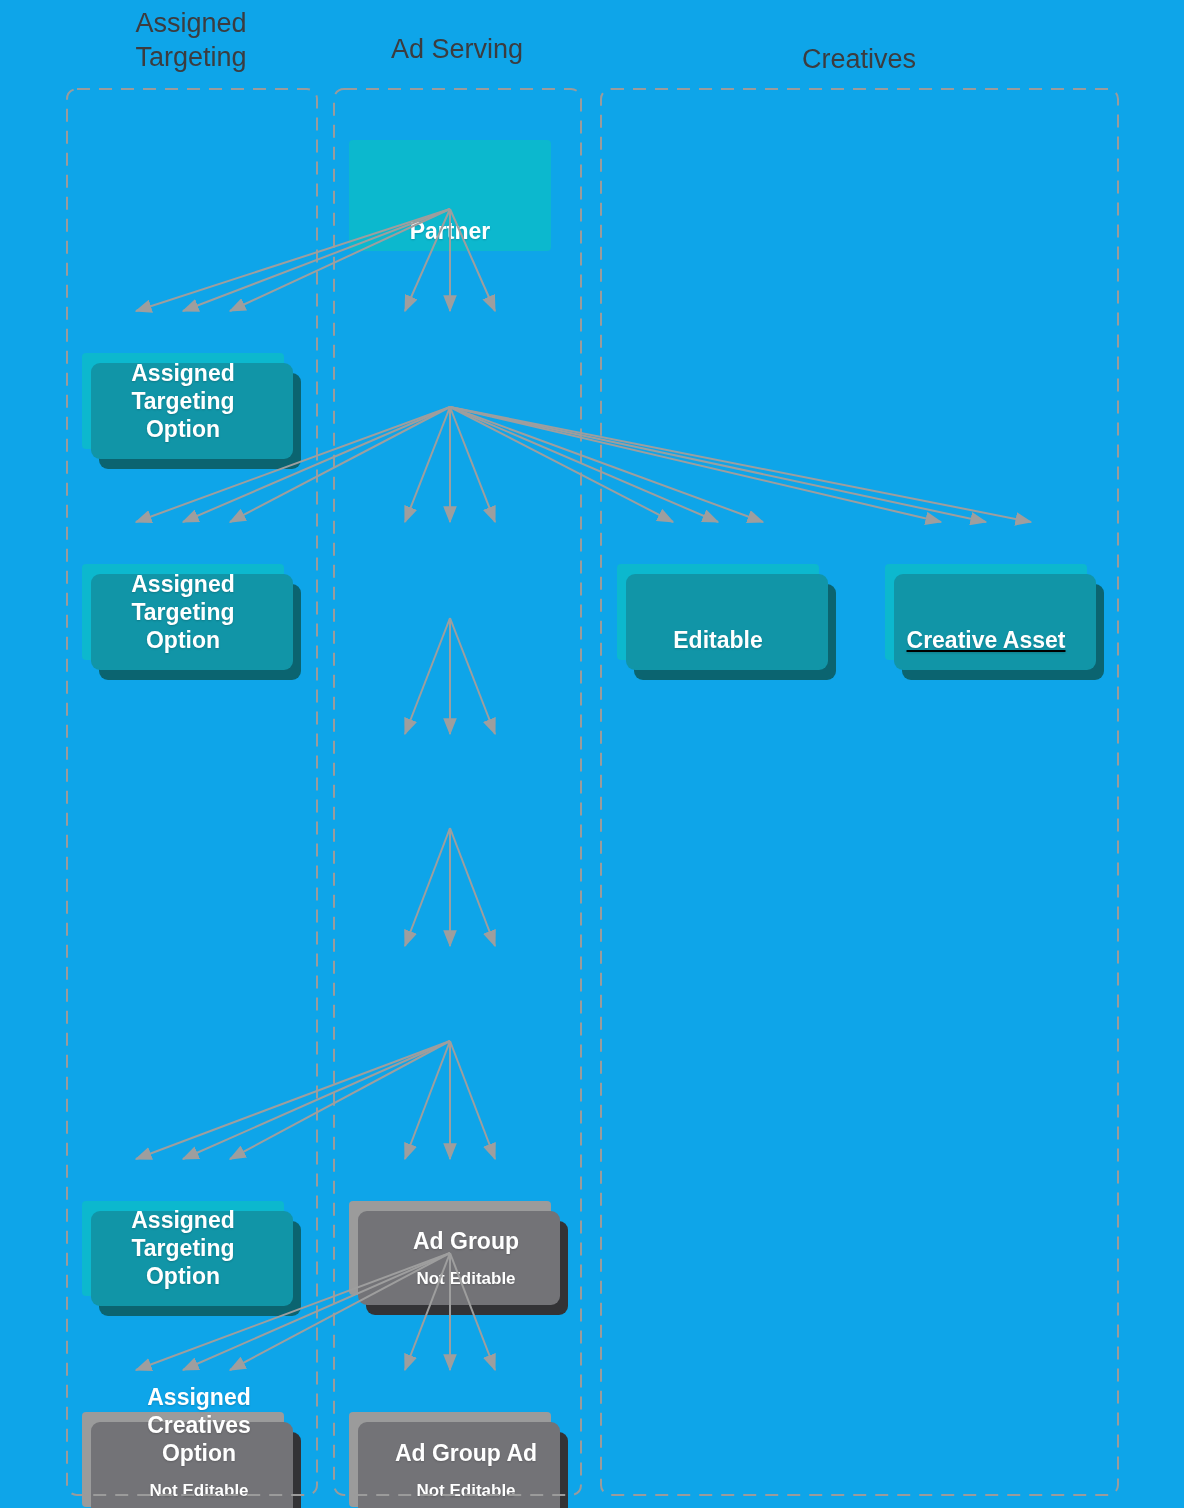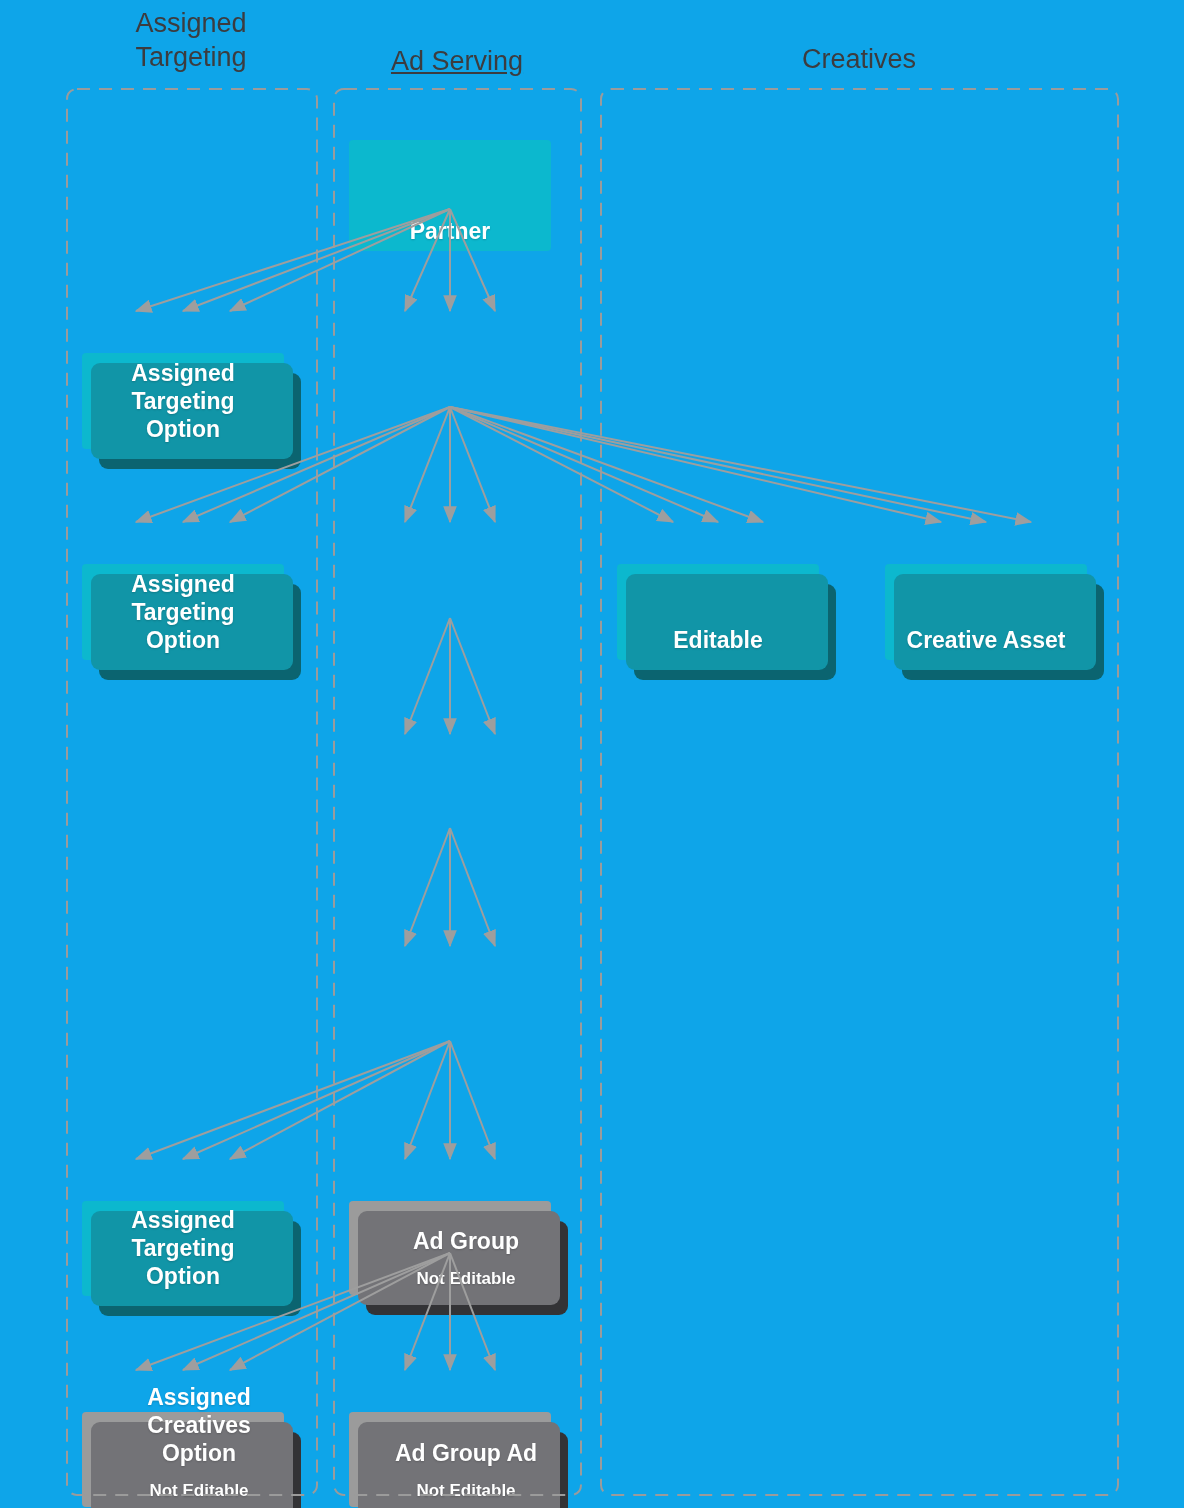--- a/index.html
+++ b/index.html
@@ -100,21 +100,21 @@
 </style>
 </head>
 <body>
 
 <div class="canvas">
 
   <div class="col-header" style="left:66px;top:6px;width:250px;">
     <span class="hline">Assigned</span>
     <span class="hline">Targeting</span>
   </div>
-  <div class="col-header" style="left:333px;top:44px;width:248px;text-decoration:underline;">Ad Serving</div>
+  <div class="col-header" style="left:333px;top:32px;width:248px;">Ad Serving</div>
   <div class="col-header" style="left:600px;top:42px;width:518px;">Creatives</div>
 
   <svg class="edges" width="1184" height="1508" viewBox="0 0 1184 1508">
     <defs>
       <marker id="arrowhead" viewBox="0 0 10 8" refX="9.2" refY="4" markerWidth="8.5" markerHeight="6.8" orient="auto">
         <path d="M0,0 L10,4 L0,8 Z" fill="#9e9e9e"></path>
       </marker>
     </defs>
 
     <rect class="colrect" x="67" y="89" width="250" height="1406" rx="10"></rect>
@@ -202,21 +202,21 @@
       <span class="line">Targeting</span>
       <span class="line">Option</span>
     </div>
   </div>
 
 
   <div class="node cyan stacked" style="left:617px;top:524px;width:202px;height:96px;">
     <div class="node-label">Editable</div>
   </div>
 
-  <div class="node cyan stacked" style="left:885px;top:524px;width:202px;height:96px;">
+  <div class="node cyan stacked" style="left:885px;top:524px;width:202px;height:96px;text-decoration:underline;">
     <div class="node-label">Creative Asset</div>
   </div>
 
 
 
   <div class="node cyan stacked" style="left:82px;top:1161px;width:202px;height:95px;">
     <div class="node-label">
       <span class="line">Assigned</span>
       <span class="line">Targeting</span>
       <span class="line">Option</span>

